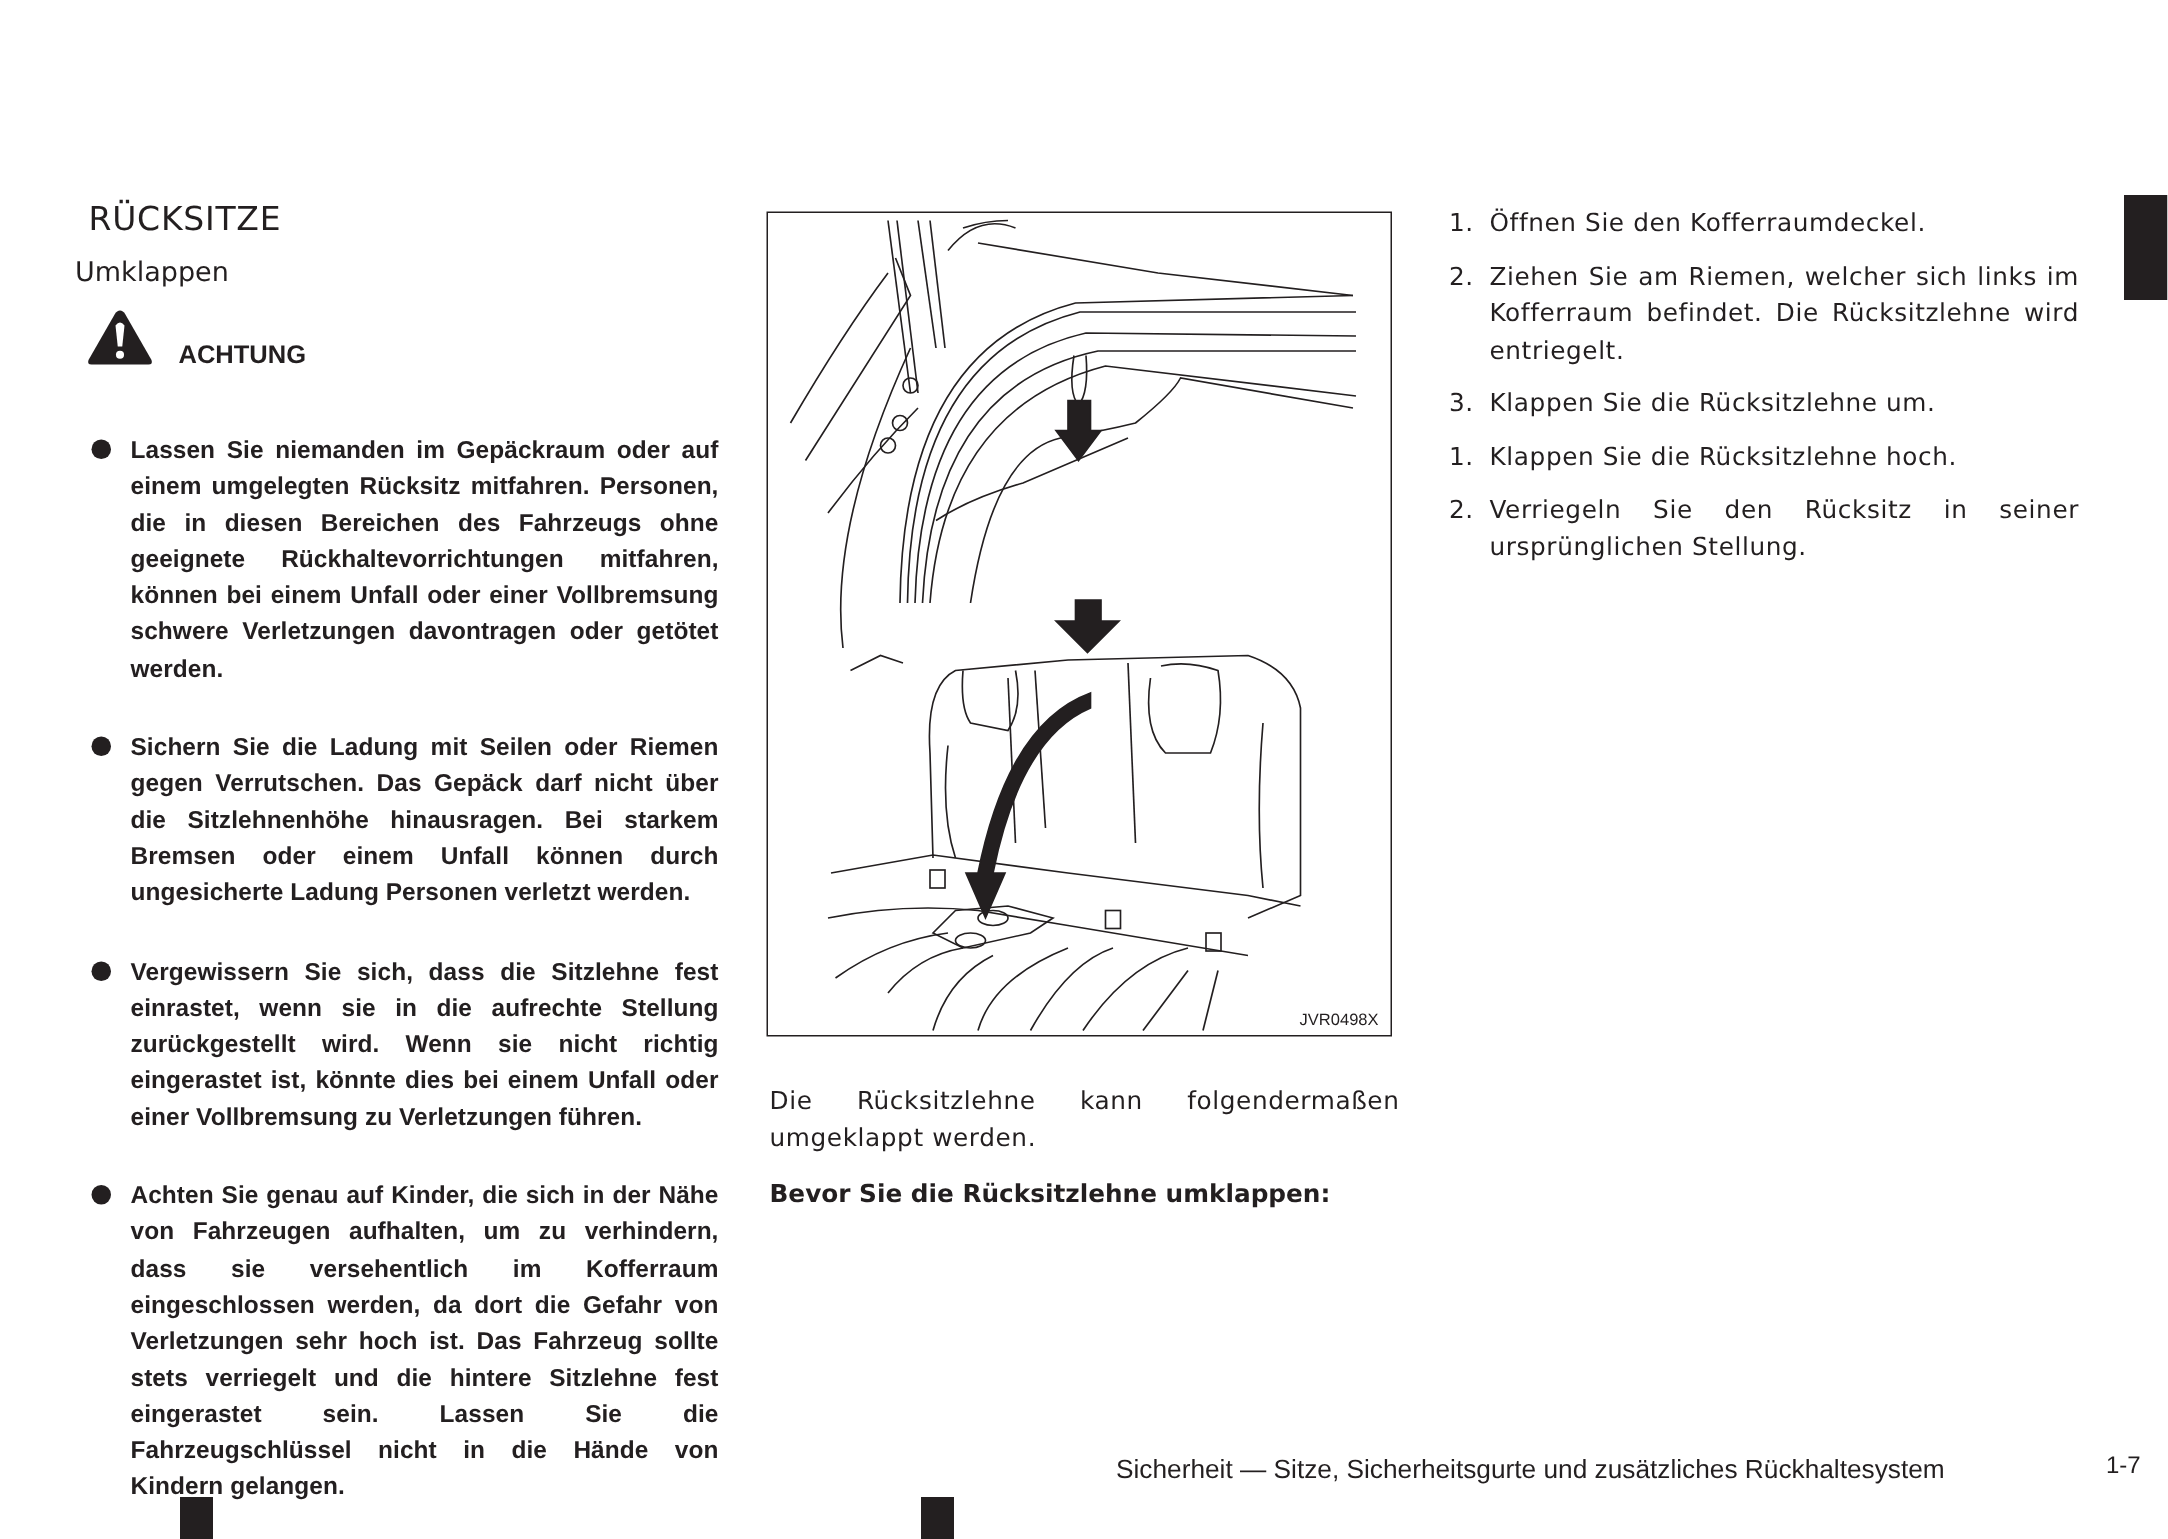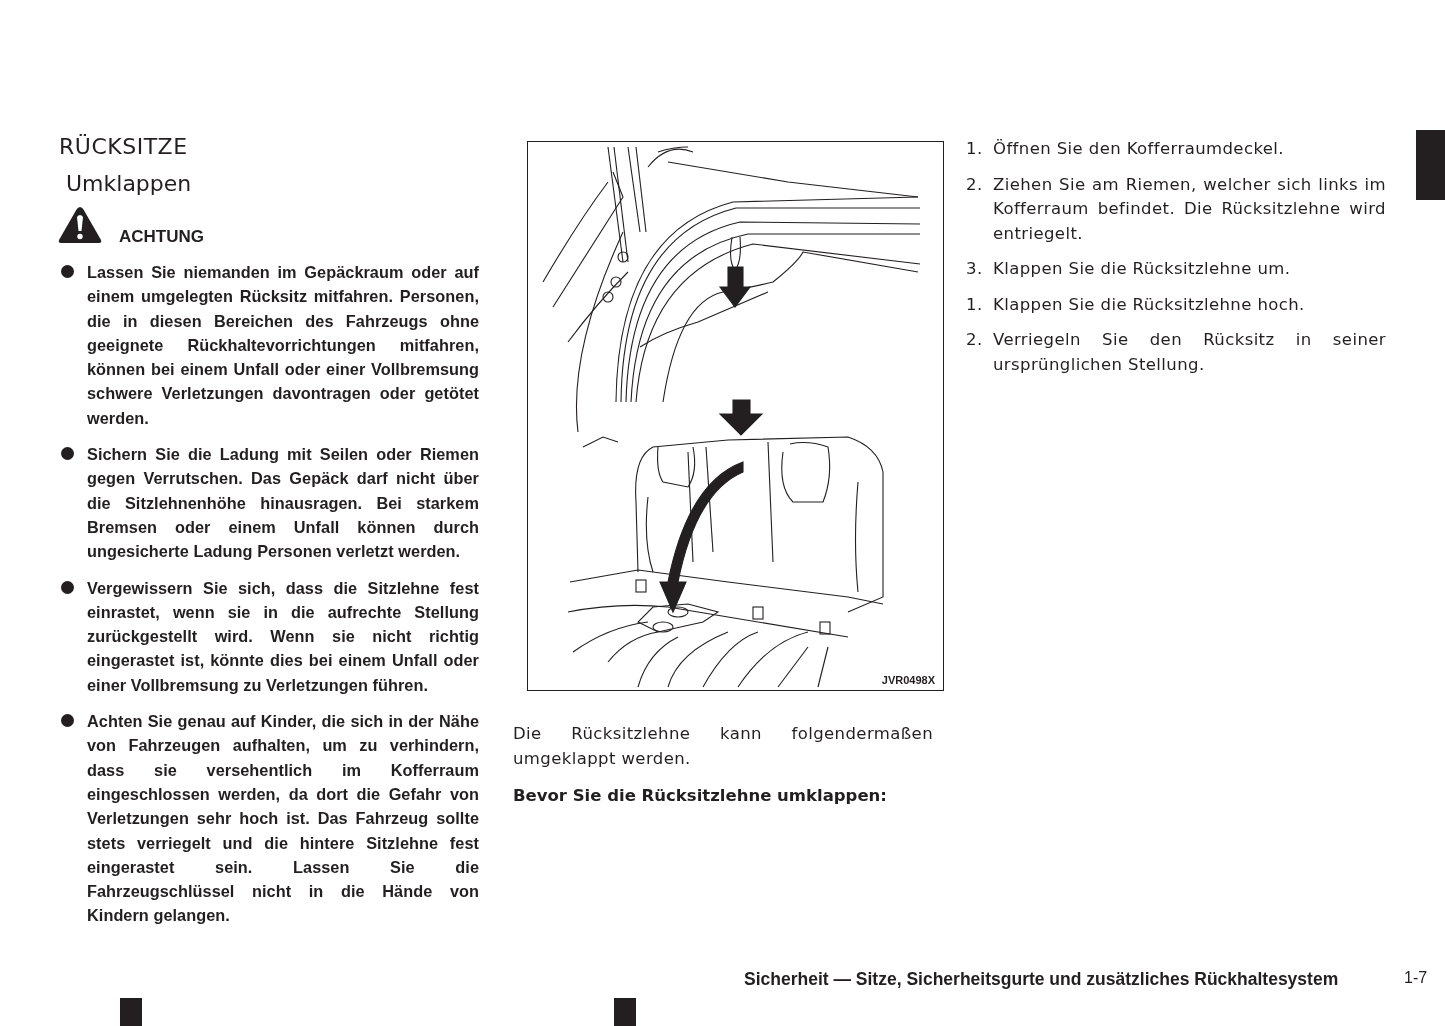--- a/index.html
+++ b/index.html
@@ -3,45 +3,45 @@
 <meta charset="utf-8">
 <style>
   html, body { margin: 0; padding: 0; }
   body {
     width: 1445px; height: 1026px; position: relative; overflow: hidden;
     background: #ffffff; color: #231f20;
     font-family: "DejaVu Sans", sans-serif;
   }
   .abs { position: absolute; }
   .section-title { left: 59px; top: 134px; font-size: 22px; letter-spacing: 0.5px; }
-  .sub-title { left: 66px; top: 171px; font-size: 22px; text-align: center; }
+  .sub-title { left: 50px; top: 171px; font-size: 18px; text-align: center; }
   .warn-icon { left: 57px; top: 205px; width: 46px; height: 40px; }
   .warn-label { left: 119px; top: 227px; font-family: "Liberation Sans", sans-serif; font-weight: bold; font-size: 17px; }
   .warn-list { left: 59px; top: 260px; width: 420px; margin: 0; padding: 0; list-style: none; }
   .warn-list li {
     position: relative; padding-left: 28px; margin-bottom: 12px;
     font-family: "Liberation Sans", sans-serif; font-weight: bold;
-    font-size: 16.3px; line-height: 24.3px; text-align: justify; letter-spacing: 0.05px;
+    font-size: 16.3px; line-height: 24.3px; text-align: justify; letter-spacing: 0.05px; margin-top: 28px;
   }
   .warn-list li .bullet {
     position: absolute; left: 2px; top: 5px; width: 13px; height: 13px; border-radius: 50%; background: #231f20;
   }
-  .figure { left: 527px; top: 141px; width: 417px; height: 550px; border: 1.5px solid #231f20; box-sizing: border-box; font-weight: bold; }
+  .figure { left: 511px; top: 141px; width: 417px; height: 550px; border: 1.5px solid #231f20; box-sizing: border-box; }
   .figure svg { position: absolute; left: 0; top: 0; }
   .fig-code { position: absolute; right: 8px; bottom: 4px; font-family: "Liberation Sans", sans-serif; font-size: 11px; }
   .mid-text { left: 513px; top: 722px; width: 420px; font-size: 16.5px; line-height: 24.5px; }
   .mid-text p { margin: 0 0 13px 0; text-align: justify; letter-spacing: 0.4px; }
   .mid-text h4 { margin: 0 0 8px 0; font-size: 16.5px; font-weight: bold; }
   .right-col { left: 966px; top: 137px; width: 420px; font-size: 16.5px; line-height: 24.5px; }
   .right-col h4 { margin: 0 0 8px 0; font-size: 16.5px; font-weight: bold; }
   .right-col ol { margin: 0 0 10px 0; padding: 0; list-style: none; }
   .right-col ol li { position: relative; padding-left: 27px; margin-bottom: 11px; letter-spacing: 0.4px; text-align: justify; }
   .right-col ol li .num { position: absolute; left: 0; top: 0; }
   .thumb-tab { left: 1416px; top: 130px; width: 29px; height: 70px; background: #231f20; }
-  .footer { left: 744px; top: 969px; font-family: "Liberation Sans", sans-serif; font-weight: bold; font-size: 17.5px; }
+  .footer { left: 744px; top: 969px; font-family: "Liberation Sans", sans-serif; font-weight: normal; font-size: 17.5px; }
   .page-num { left: 1404px; top: 969px; font-family: "Liberation Sans", sans-serif; font-size: 16px; }
   .crop-mark { top: 998px; width: 22px; height: 28px; background: #231f20; }
 </style>
 </head>
 <body>
 
 <div class="abs section-title">RÜCKSITZE</div>
 <div class="abs sub-title">Umklappen</div>
 
 <svg class="abs warn-icon" viewBox="0 0 46 40">

